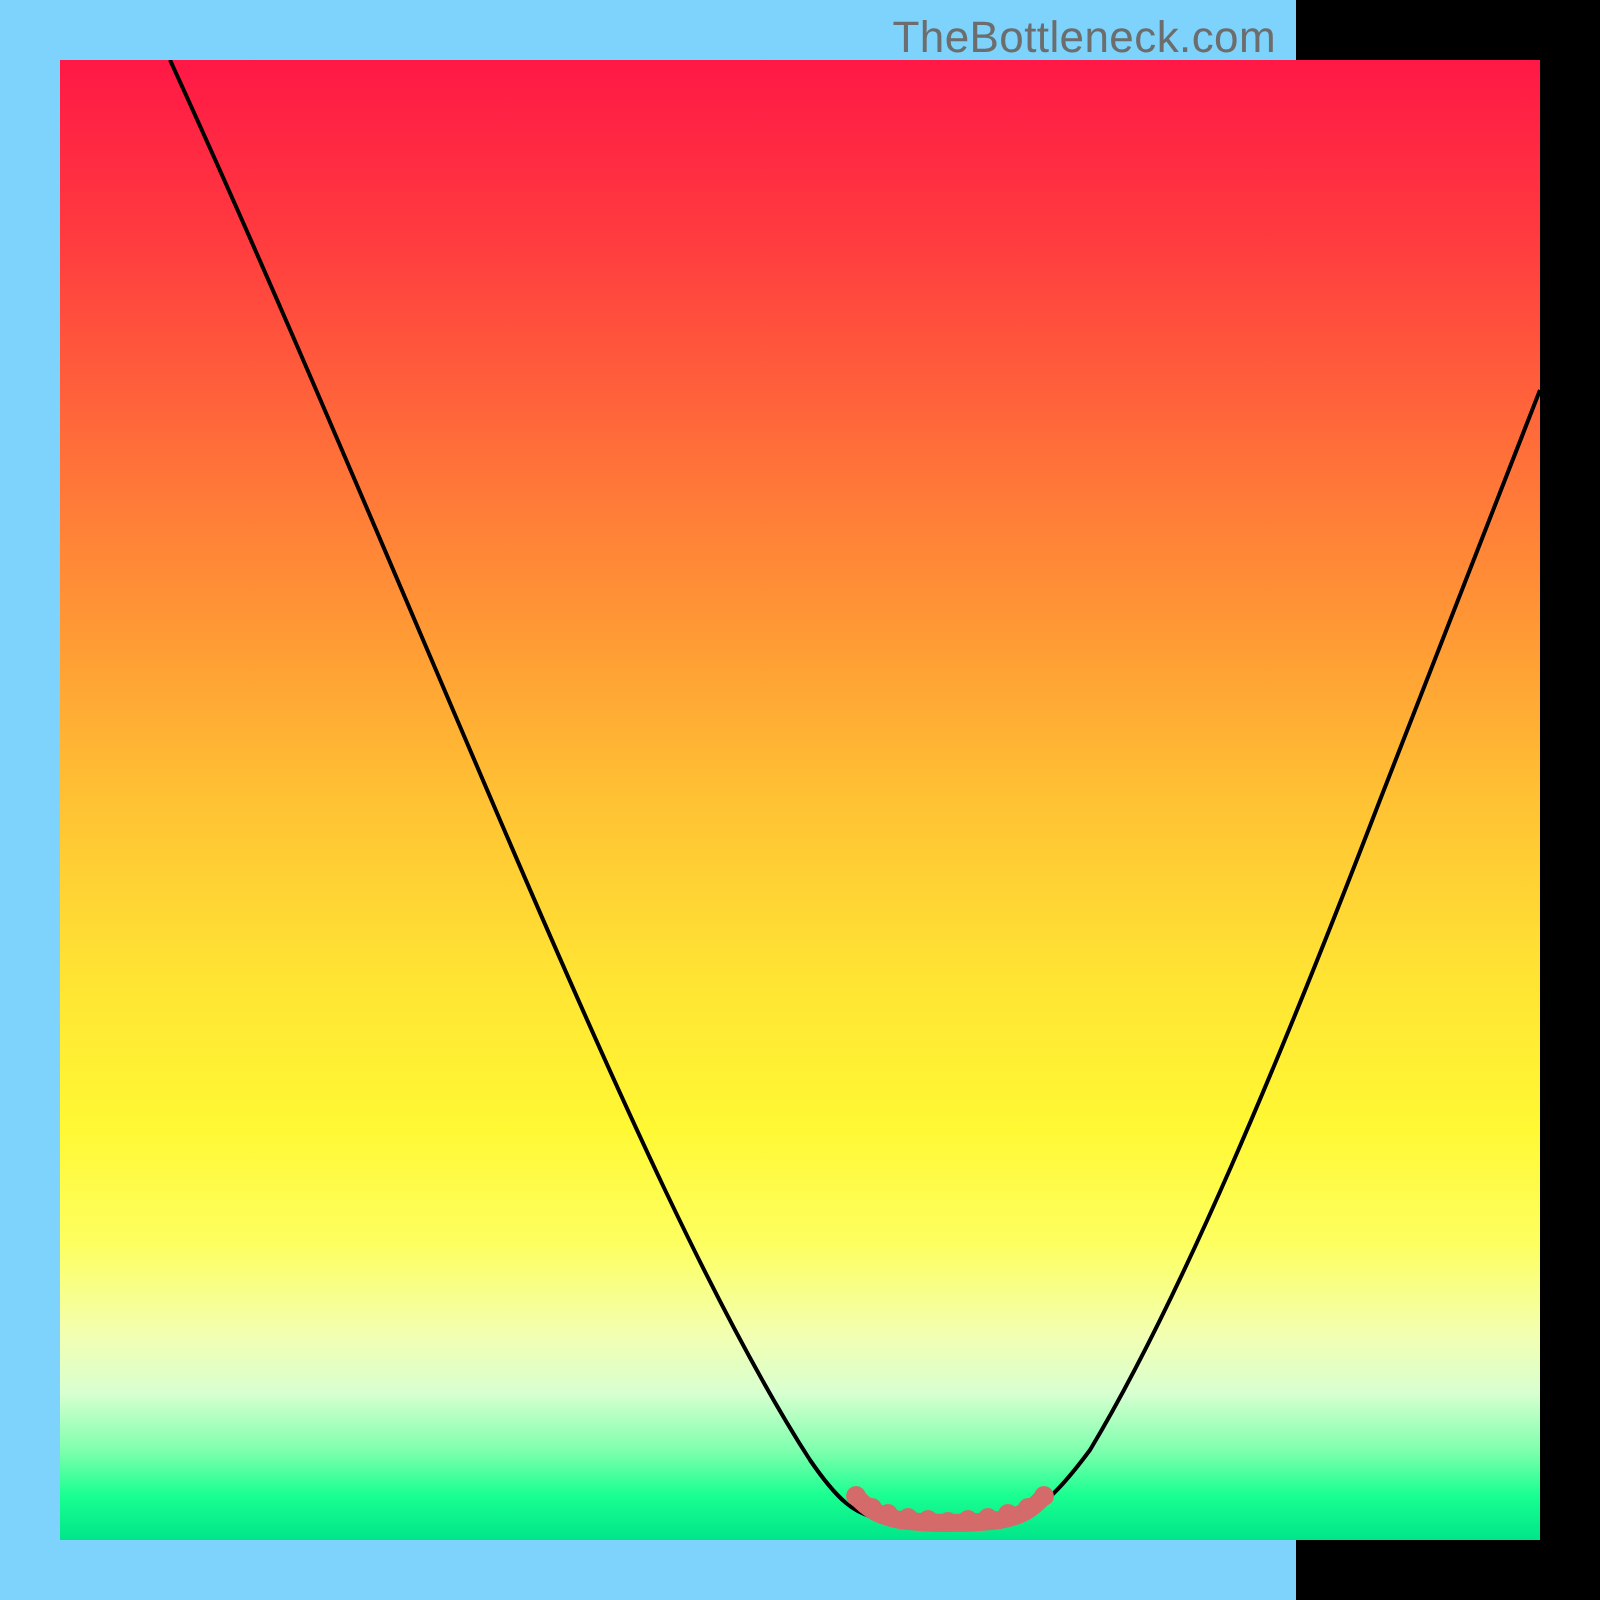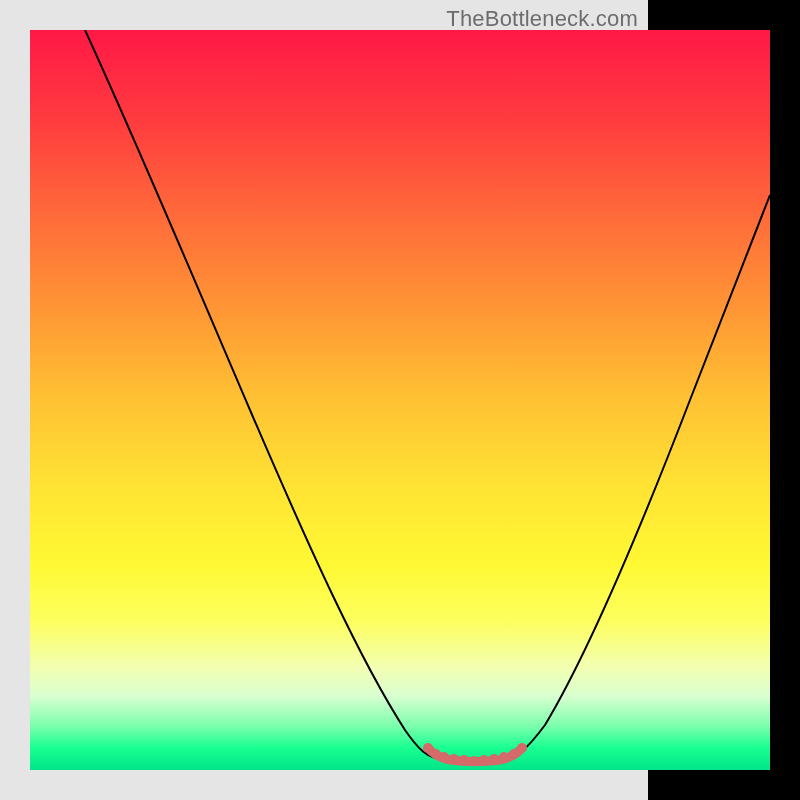--- a/index.html
+++ b/index.html
@@ -1,16 +1,16 @@
 <!DOCTYPE html>
 <html><head>
 <meta charset="utf-8">
 <style>
   html,body{margin:0;padding:0;width:800px;height:800px;background:#000;overflow:hidden;font-family:Arial,Helvetica,sans-serif}
-  .frame{position:absolute;left:0;top:0;width:648px;height:800px;background:#e5e5e5}
+  .frame{position:absolute;left:0;top:0;width:648px;height:800px;background:#7dd3fc}
   .plot{position:absolute;left:30px;top:30px;width:740px;height:740px;background:linear-gradient(to bottom,
     #ff1846 0%,
     #ff3b3f 12%,
     #ff6a3a 25%,
     #ff9735 38%,
     #ffc233 50%,
     #ffe433 62%,
     #fff833 72%,
     #fdff60 80%,
     #f3ffb0 86%,

